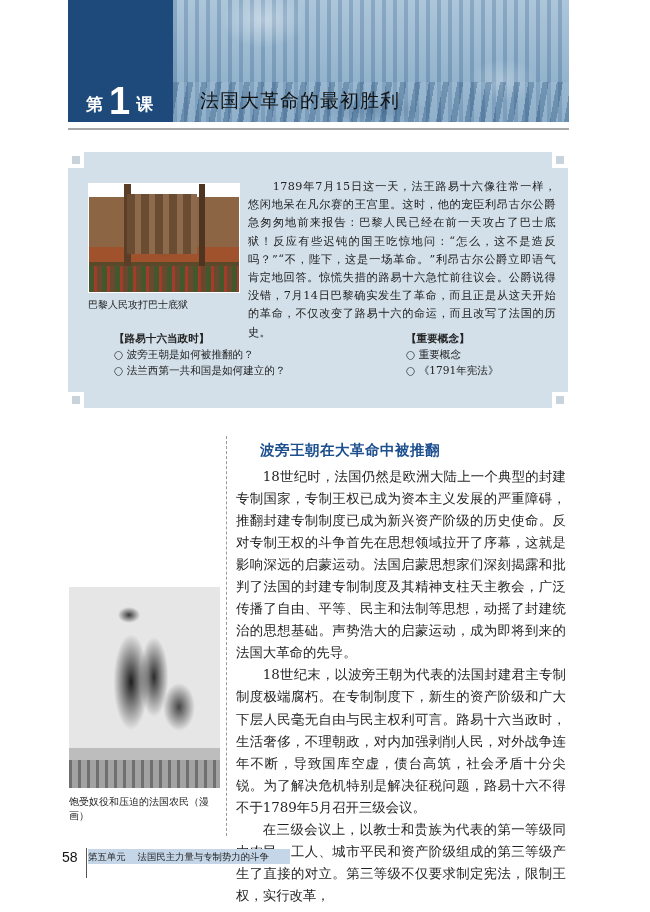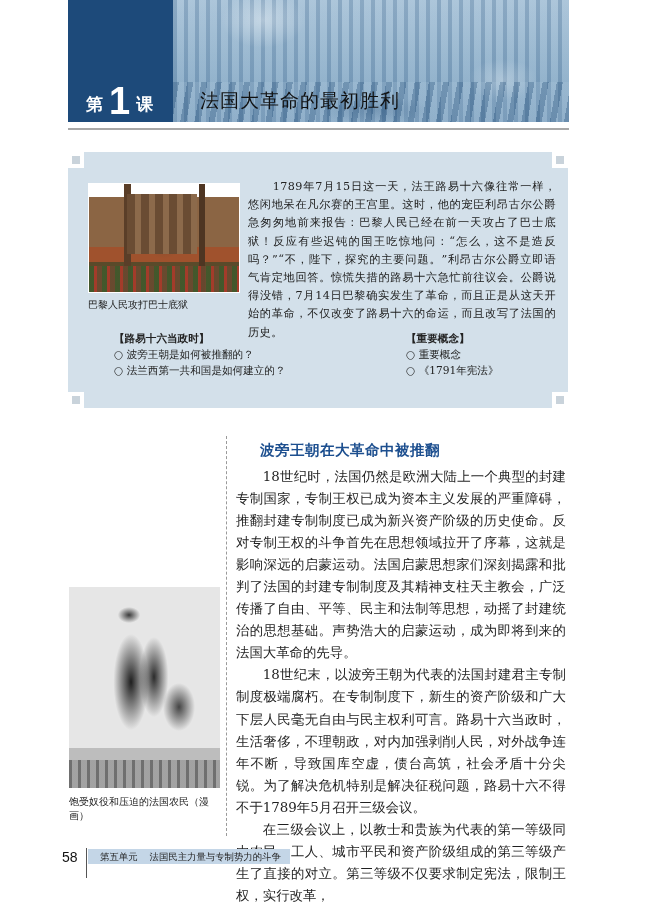--- a/index.html
+++ b/index.html
@@ -95,21 +95,21 @@
       content: ""; position: absolute; left: 0; bottom: 0; width: 100%; height: 28px;
       background: repeating-linear-gradient(90deg, #222 0 3px, #888 3px 9px); opacity: 0.5;
     }
     .cartoon-caption { position: absolute; left: 69px; top: 795px; width: 155px; font-size: 10px; color: #222; text-align: left; }
 
     
     .page-num { position: absolute; left: 62px; top: 849px; font-family: "Liberation Sans", sans-serif; font-size: 14px; color: #111; }
     .footer-vline { position: absolute; left: 86px; top: 848px; width: 1px; height: 30px; background: #555; }
     .footer-bar {
       position: absolute; left: 88px; top: 849px; width: 202px; height: 15px; background: #c4d6e7;
-      font-size: 9.4px; line-height: 15px; padding-left: 12px; color: #222; white-space: nowrap;
+      font-size: 9.4px; line-height: 15px; padding-left: 0; color: #222; white-space: nowrap;
     }
     .footer-bar .sep { display: inline-block; width: 12px; }
   </style>
 </head>
 <body>
 
 <div class="banner">
   <div class="banner-left">
     <div class="lesson-num">
       <span class="di">第</span>
@@ -123,21 +123,21 @@
 <div class="banner-rule"></div>
 
 <div class="intro">
   <div class="corner tl"></div>
   <div class="corner tr"></div>
   <div class="corner bl"></div>
   <div class="corner br"></div>
 
   <div class="bastille-img"></div>
   <div class="bastille-caption">巴黎人民攻打巴士底狱</div>
-  <div class="intro-story">1789年7月15日这一天，法王路易十六像往常一样，悠闲地呆在凡尔赛的王宫里。这时，他的宠臣利昂古尔公爵急匆匆地前来报告：巴黎人民已经在前一天攻占了巴士底狱！反应有些迟钝的国王吃惊地问：“怎么，这不是造反吗？”“不，陛下，探究的主要问题。”利昂古尔公爵立即语气肯定地回答。惊慌失措的路易十六急忙前往议会。公爵说得没错，7月14日巴黎确实发生了革命，而且正是从这天开始的革命，不仅改变了路易十六的命运，而且改写了法国的历史。</div>
+  <div class="intro-story">1789年7月15日这一天，法王路易十六像往常一样，悠闲地呆在凡尔赛的王宫里。这时，他的宠臣利昂古尔公爵急匆匆地前来报告：巴黎人民已经在前一天攻占了巴士底狱！反应有些迟钝的国王吃惊地问：“怎么，这不是造反吗？”“不，陛下，这是一场革命。”利昂古尔公爵立即语气肯定地回答。惊慌失措的路易十六急忙前往议会。公爵说得没错，7月14日巴黎确实发生了革命，而且正是从这天开始的革命，不仅改变了路易十六的命运，而且改写了法国的历史。</div>
 
   <div class="questions">
     <div class="qhead">【路易十六当政时】</div>
     <div class="qitem">波旁王朝是如何被推翻的？</div>
     <div class="qitem">法兰西第一共和国是如何建立的？</div>
   </div>
   <div class="concepts">
     <div class="qhead">【重要概念】</div>
     <div class="qitem">重要概念</div>
     <div class="qitem">《1791年宪法》</div>

